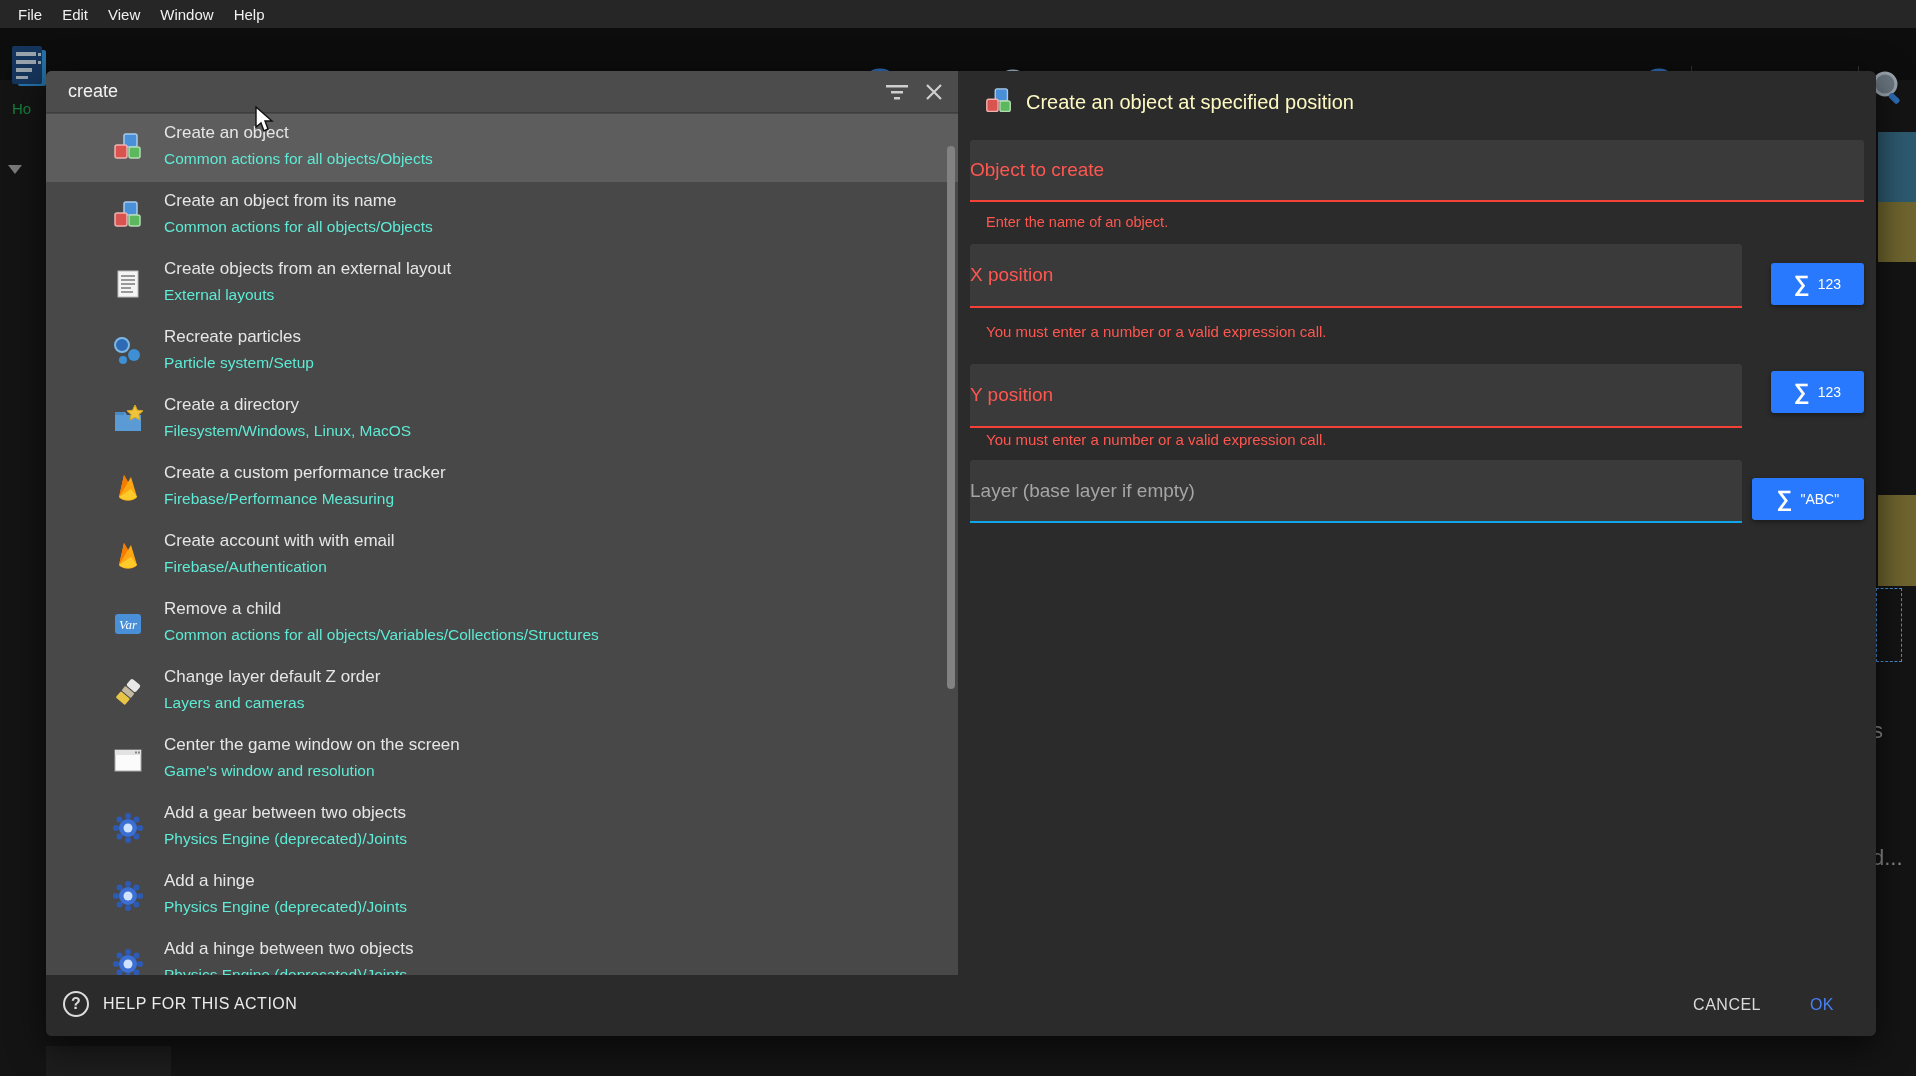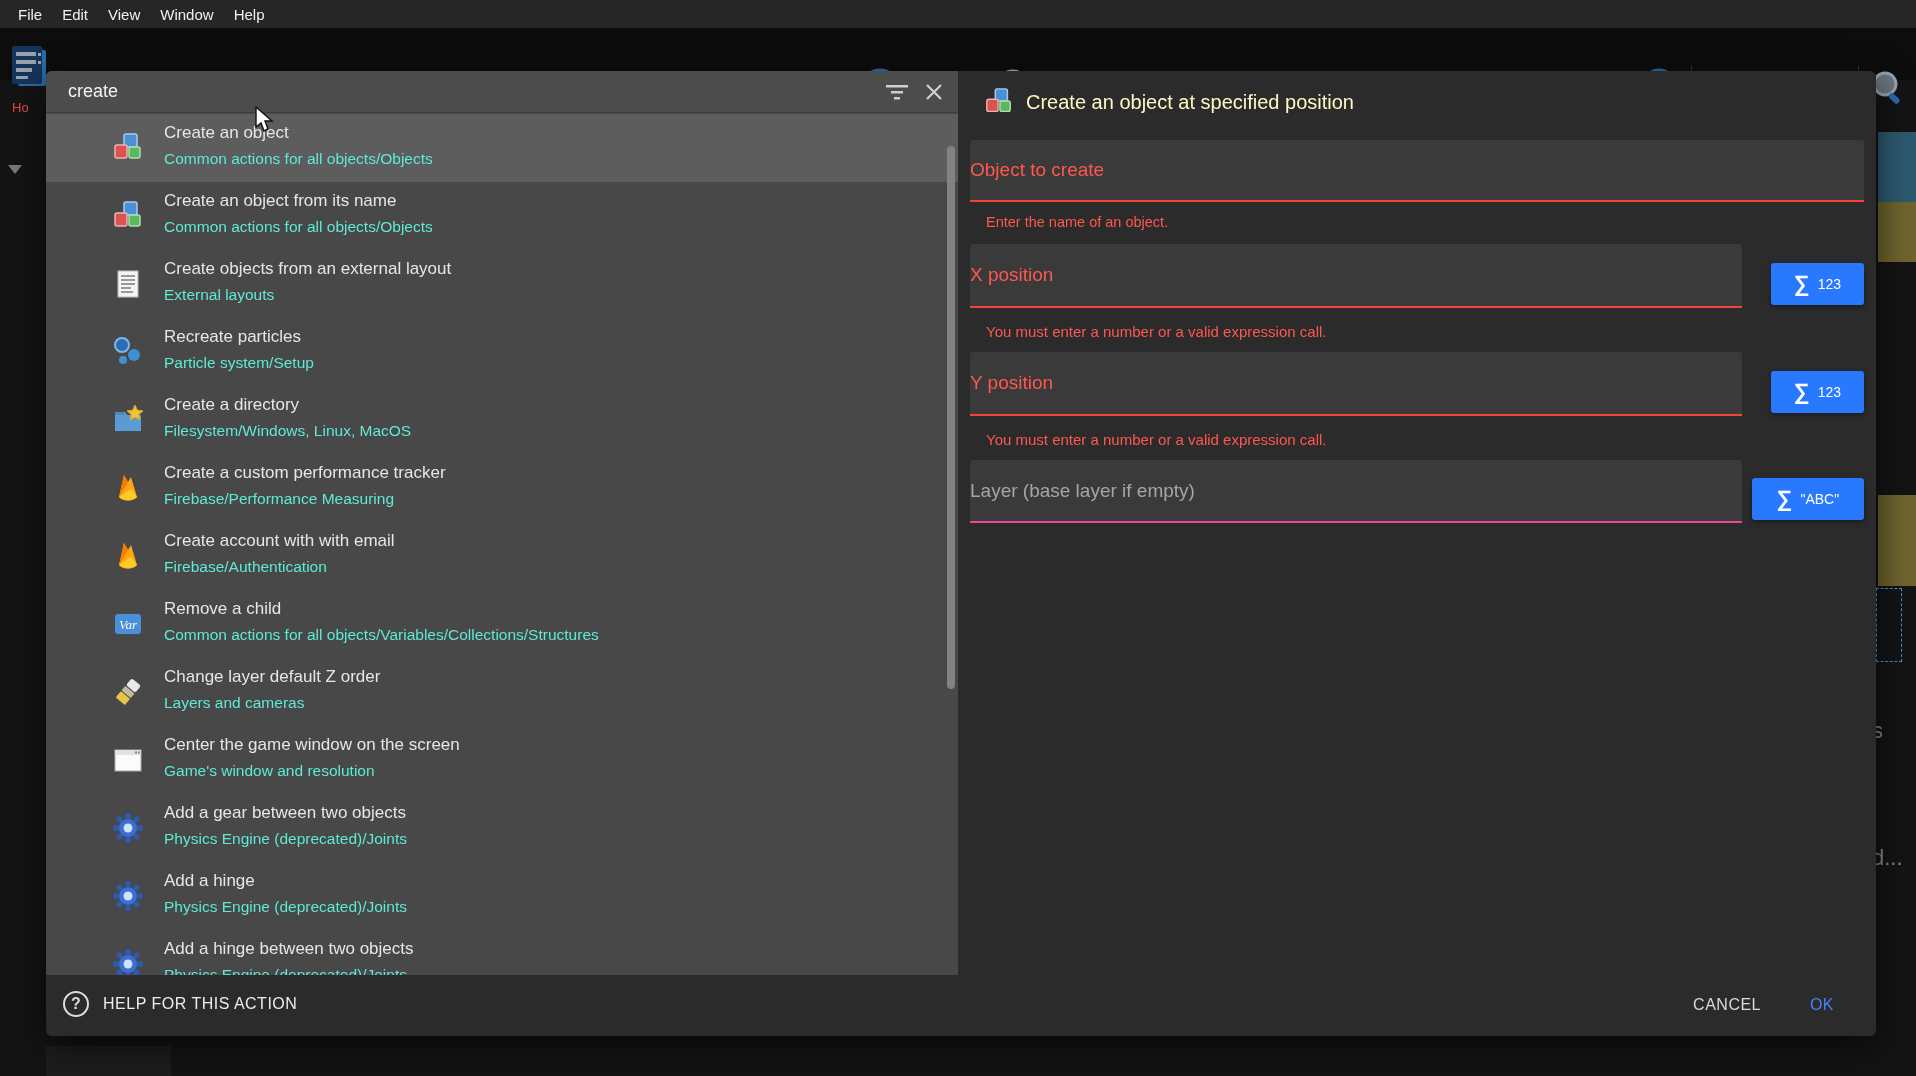--- a/index.html
+++ b/index.html
@@ -13,21 +13,21 @@
   .menu-item { color:#f0f0f0; font-size:15px; padding:3px 10px; cursor:default; }
 
   
   .toolbar { position:absolute; left:0; top:28px; width:1916px; height:52px; background:#0d0d0d; z-index:4; }
   .tb-ic { position:absolute; top:40px; width:38px; height:38px; }
   .tb-label { position:absolute; top:47px; font-size:17px; color:#b9b9b9; letter-spacing:.5px; }
   .tb-divider { position:absolute; top:38px; width:1px; height:38px; background:#333; }
 
   
   .bg-frag { position:absolute; z-index:1; }
-  .home-frag { left:12px; top:100px; color:#ef4444; font-size:13px; }
+  .home-frag { left:12px; top:100px; color:#15803d; font-size:15px; }
   .dd-triangle { left:8px; top:165px; width:0; height:0; border-left:7px solid transparent;
                  border-right:7px solid transparent; border-top:9px solid #7a7a7a; }
   .teal-block { left:1878px; top:132px; width:38px; height:70px; background:#2d5a70; }
   .olive-block1 { left:1878px; top:202px; width:38px; height:60px; background:#6f652f; }
   .olive-block2 { left:1878px; top:495px; width:38px; height:91px; background:#6f652f; }
   .dashed-sel { left:1876px; top:588px; width:26px; height:74px; border:1px dashed #4a90d9; background:transparent; }
   .frag-s { left:1872px; top:718px; color:#8a8a8a; font-size:22px; }
   .frag-d { left:1872px; top:845px; color:#8a8a8a; font-size:22px; }
   .bottom-left-frag { left:46px; top:1046px; width:125px; height:30px; background:#1d1d1d; }
 
@@ -52,24 +52,24 @@
                      background:#828282; border-radius:4px; }
 
   
   .form-title-wrap { position:absolute; left:938px; top:16px; display:flex; align-items:center; gap:12px; }
   .form-title { font-size:20px; color:#fef9c3; }
   .field { position:absolute; background:#3a3a3a; border-radius:3px 3px 0 0; display:flex; align-items:center; }
   .field .label { font-size:19px; }
   .label-red { color:#ff5750; }
   .label-gray { color:#a5a5a5; }
   .underline-red { border-bottom:2px solid #f44336; }
-  .underline-gray { border-bottom:2px solid #ec4899; }
+  .underline-gray { border-bottom:2px solid #0ea5e9; }
   .f-object { left:924px; top:69px; width:894px; height:62px; }
   .f-x { left:924px; top:173px; width:772px; height:64px; }
-  .f-y { left:924px; top:281px; width:772px; height:64px; }
+  .f-y { left:924px; top:293px; width:772px; height:64px; }
   .f-layer { left:924px; top:389px; width:772px; height:63px; }
   .helper-text { position:absolute; left:940px; font-size:14.5px; color:#ff5750; }
   .h-object { top:143px; }
   .e-x { top:252px; font-size:15px; }
   .e-y { top:360px; font-size:15px; }
   .expr-btn { position:absolute; background:#2979ff; border-radius:3px; height:42px; border:none;
               display:flex; align-items:center; justify-content:center; gap:8px; color:#fff;
               box-shadow:0 2px 5px rgba(0,0,0,.4); cursor:pointer; }
   .expr-btn .sigma { font-size:22px; font-weight:bold; line-height:1; }
   .expr-btn .btn-txt { font-size:14px; }

